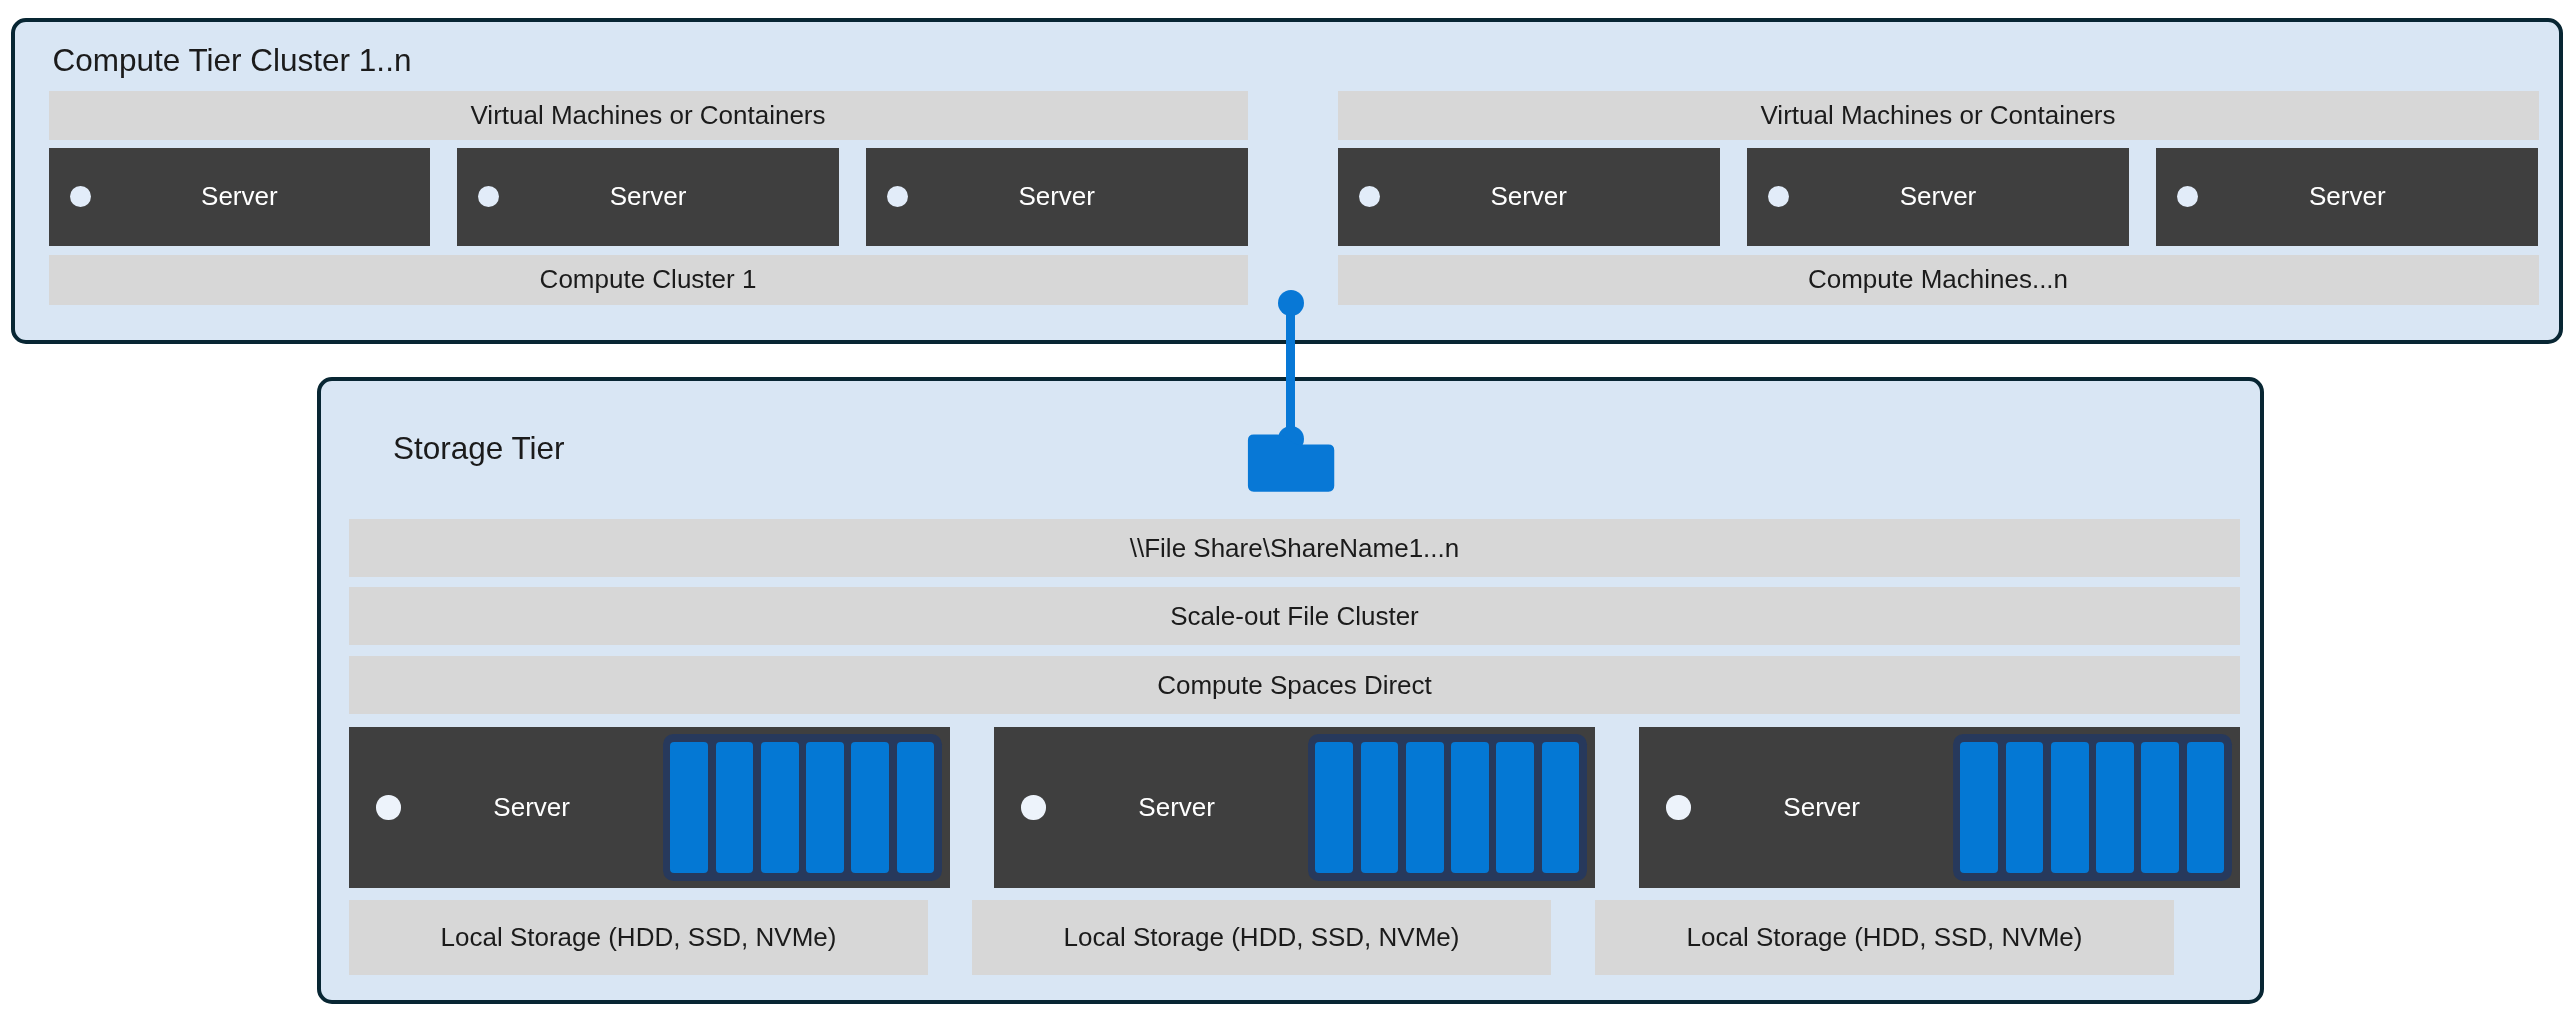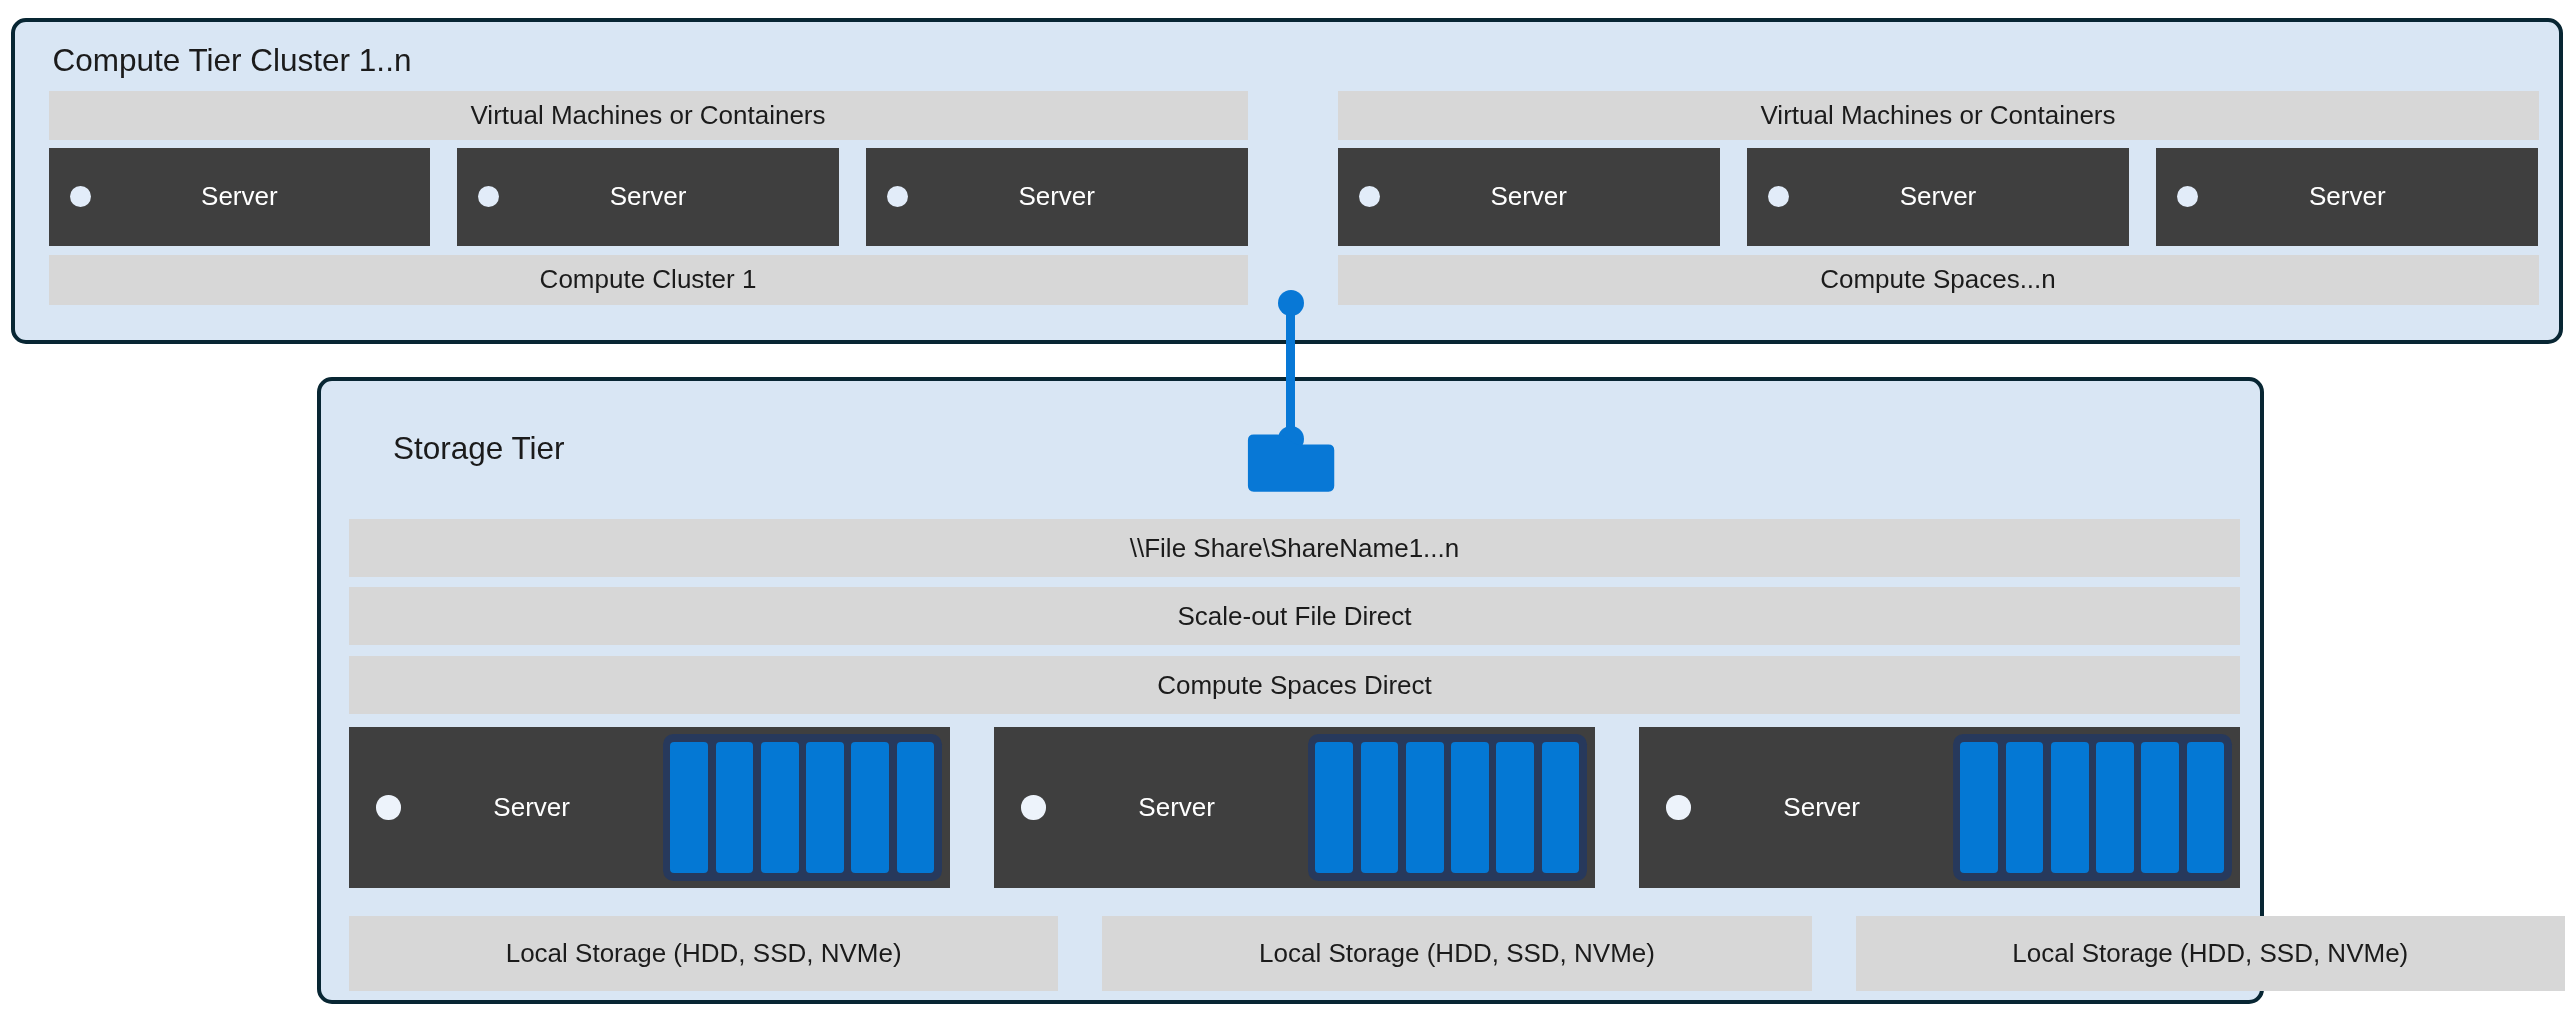--- a/index.html
+++ b/index.html
@@ -128,22 +128,22 @@
     background: #27395C;
     border-radius: 10.5px;
     padding: 7.6px;
     display: flex; gap: 7.6px;
   }
   .disk { flex: 1; background: #0478D4; border-radius: 4.1px; }
 
   .local-row {
     position: absolute;
     left: 28px; top: 519px;
-    width: 2216px; height: 75px;
-    display: flex; gap: 44px; margin-top: 16px;
+    width: 1825px; height: 75px;
+    display: flex; gap: 44px;
   }
   .local-bar { flex: 1; height: 75px; }
 </style>
 </head>
 <body>
 
 <div id="canvas">
 
   <div class="tier" id="compute-tier">
     <div class="tier-title" id="compute-title">Compute Tier Cluster 1..n</div>
@@ -176,21 +176,21 @@
         </div>
         <div class="server-box">
           <span class="indicator"></span>
           <span class="server-label">Server</span>
         </div>
         <div class="server-box">
           <span class="indicator"></span>
           <span class="server-label">Server</span>
         </div>
       </div>
-      <div class="gray-bar footer-bar">Compute Spaces...n</div>
+      <div class="gray-bar footer-bar">Compute Machines...n</div>
     </div>
   </div>
 
   <div class="connector-line"></div>
   <div class="connector-node" id="node-top"></div>
   <div class="connector-node" id="node-bottom"></div>
   <div id="folder">
     <svg width="97" height="63" viewBox="0 0 166 108" xmlns="http://www.w3.org/2000/svg">
       <path fill="#0878D6" d="M 10 16
         Q 10 6 20 6
@@ -205,21 +205,21 @@
         L 20 104
         Q 10 104 10 94
         Z"></path>
     </svg>
   </div>
 
   <div class="tier" id="storage-tier">
     <div class="tier-title" id="storage-title">Storage Tier</div>
 
     <div class="gray-bar layer-bar" id="layer-1">\\File Share\ShareName1...n</div>
-    <div class="gray-bar layer-bar" id="layer-2">Scale-out File Direct</div>
+    <div class="gray-bar layer-bar" id="layer-2">Scale-out File Cluster</div>
     <div class="gray-bar layer-bar" id="layer-3">Compute Spaces Direct</div>
 
     <div class="storage-row">
       <div class="storage-server">
         <span class="indicator"></span>
         <span class="storage-server-label">Server</span>
         <div class="disk-shelf">
           <div class="disk"></div>
           <div class="disk"></div>
           <div class="disk"></div>

